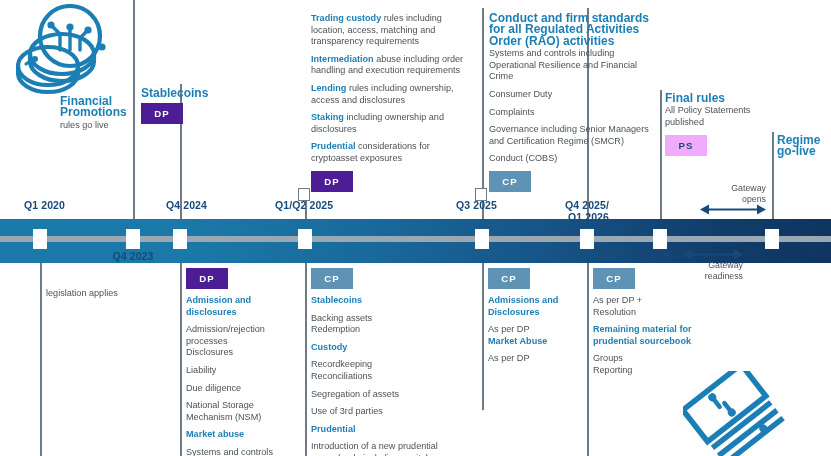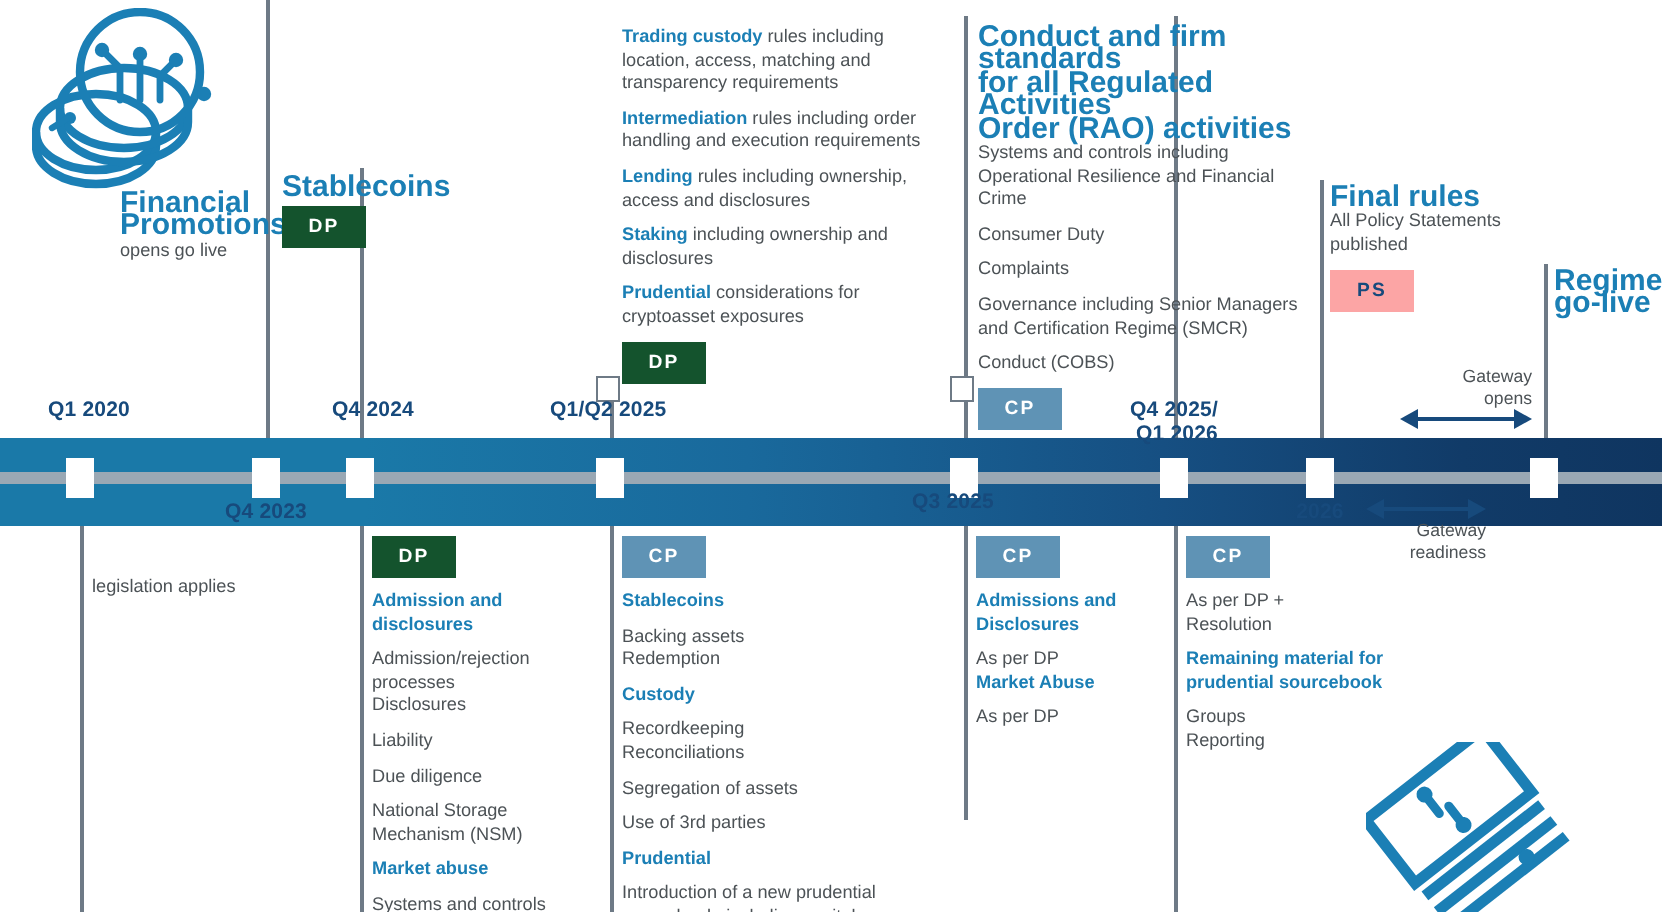--- a/index.html
+++ b/index.html
@@ -37,39 +37,39 @@
     color: #174a7c; font-weight: bold; font-size: 10.5px;
     letter-spacing: .1px; white-space: pre; line-height: 12px;
   }
   .qlabel.above { top: 199px; }
   .qlabel.below { top: 250px; }
   .qlabel.c { transform: translateX(-50%); text-align: right; }
 
   
   .col { position: absolute; }
   .col .hd {
-    color: #1b7fb5; font-weight: bold; font-size: 15px; line-height: 11.4px;
+    color: #1b7fb5; font-weight: bold; font-size: 12px; line-height: 11.4px;
   }
   .col p {
     color: #4c5256; font-size: 9.1px; line-height: 11.6px;
     margin-bottom: 6px;
   }
   .col p.tight { margin-bottom: 0; }
   .col .ln { color: #1b7fb5; font-weight: bold; }
   .col .run { color: #4c5256; font-weight: normal; }
 
   
   .badge {
     display: inline-block; font-weight: bold; font-size: 9.6px;
     letter-spacing: 1.1px; text-align: center;
     padding: 5px 0 5px 0; width: 42px;
   }
-  .badge.dp { background: #14532d; color: #ffffff; }
+  .badge.dp { background: #4c1d95; color: #ffffff; }
   .badge.cp { background: #5f93b5; color: #ffffff; }
-  .badge.ps { background: #fca5a5; color: #174a7c; }
+  .badge.ps { background: #f0abfc; color: #174a7c; }
 
   
   .gw { position: absolute; }
   .gw .gwtxt {
     color: #4c5256; font-size: 8.8px; line-height: 10.6px; text-align: right;
   }
   .gw svg { display: block; }
 
   
   .logo-tl { position: absolute; left: 16px; top: 4px; }
@@ -153,40 +153,40 @@
       <div class="tl-marker" style="left: 482px;"></div>
       <div class="tl-marker" style="left: 587px;"></div>
       <div class="tl-marker" style="left: 660px;"></div>
       <div class="tl-marker" style="left: 772px;"></div>
     </div>
 
   <div id="qlabels-above">
       <div class="qlabel above" style="left: 24px;">Q1 2020</div>
       <div class="qlabel above" style="left: 166px;">Q4 2024</div>
       <div class="qlabel above" style="left: 275px;">Q1/Q2 2025</div>
-      <div class="qlabel above" style="left: 456px; margin-top: 46px;">Q3 2025</div>
+      <div class="qlabel above" style="left: 456px;">Q3 2025</div>
       <div class="qlabel above c" style="left: 587px;">Q4 2025/<br>Q1 2026</div>
     </div>
   <div id="qlabels-below">
       <div class="qlabel below c" style="left: 133px;">Q4 2023</div>
       <div class="qlabel below c" style="left: 660px;">2026</div>
     </div>
 
   <div id="above-cols">
       <div class="col" style="left: 60px; top: 96px; width: 72px;">
         <div class="hd" style="margin-bottom: 1px;">Financial<br>Promotions</div>
-        <p><span class="run">opens go live</span></p>
+        <p><span class="run">rules go live</span></p>
       </div>
       <div class="col" style="left: 141px; top: 88px; width: 80px;">
         <div class="hd" style="margin-bottom: 1px;">Stablecoins</div>
         <div style="margin: 4px 0px 0px;"><div class="badge dp">DP</div></div>
       </div>
       <div class="col" style="left: 311px; top: 13px; width: 155px;">
         <p><span class="ln">Trading custody</span><span class="run"> rules including location, access, matching and transparency requirements</span></p>
-        <p><span class="ln">Intermediation</span><span class="run"> rules including order handling and execution requirements</span></p>
+        <p><span class="ln">Intermediation</span><span class="run"> abuse including order handling and execution requirements</span></p>
         <p><span class="ln">Lending</span><span class="run"> rules including ownership, access and disclosures</span></p>
         <p><span class="ln">Staking</span><span class="run"> including ownership and disclosures</span></p>
         <p><span class="ln">Prudential</span><span class="run"> considerations for cryptoasset exposures</span></p>
         <div style="margin: 4px 0px 0px;"><div class="badge dp">DP</div></div>
       </div>
       <div class="col" style="left: 489px; top: 13px; width: 160px;">
         <div class="hd" style="margin-bottom: 1px;">Conduct and firm standards<br>for all Regulated Activities<br>Order (RAO) activities</div>
         <p><span class="run">Systems and controls including Operational Resilience and Financial Crime</span></p>
         <p><span class="run">Consumer Duty</span></p>
         <p><span class="run">Complaints</span></p>

